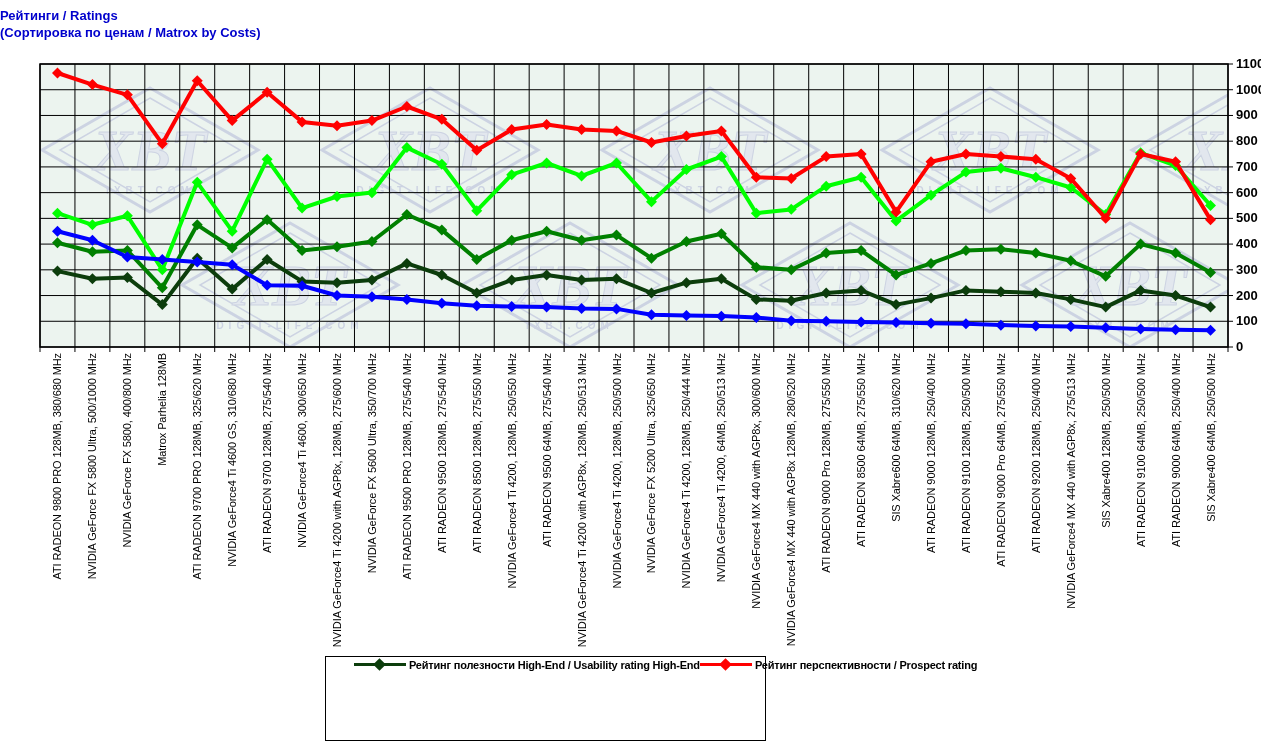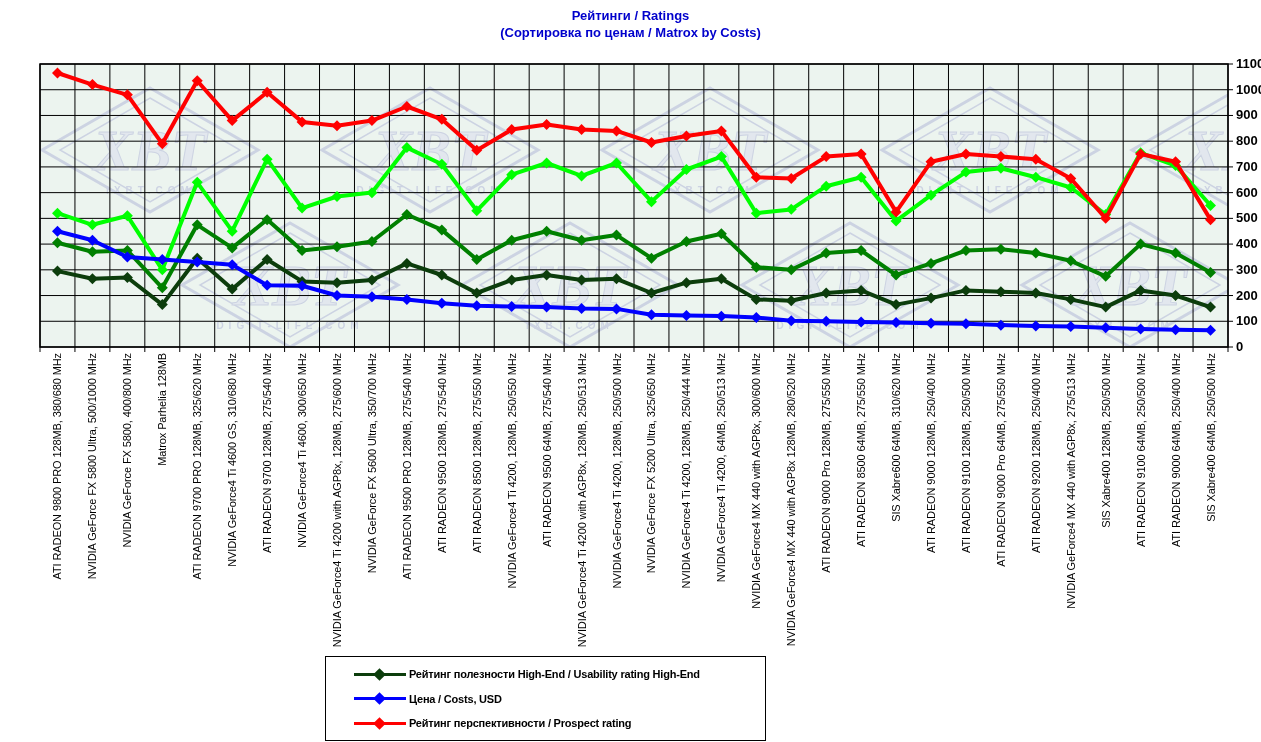--- a/index.html
+++ b/index.html
@@ -2,41 +2,41 @@
 <html style="--title-color: #0000CC;"><head>
 <meta charset="utf-8">
 <style>
   html,body{margin:0;padding:0;}
   body{
     width:1261px;height:742px;position:relative;overflow:hidden;
     background:#ffffff;font-family:"Liberation Sans",sans-serif;
   }
   #plot{position:absolute;left:0;top:0;}
   .title,.subtitle{
-    position:absolute;left:0;width:1261px;text-align:center;
+    position:absolute;left:0;width:1261px;text-align:left;
     font-weight:bold;font-size:13px;color:var(--title-color,#0000CC);
   }
   .title{top:8px;}
   .subtitle{top:25px;}
   #ylabels,#xlabels{position:absolute;left:0;top:0;width:0;height:0;}
   .ylab{
     position:absolute;left:1236px;width:30px;height:16px;
     font-weight:bold;font-size:13px;line-height:16px;color:#000;text-align:left;
   }
   .xlab{
     position:absolute;top:652px;width:299px;height:14px;
     font-size:11px;line-height:14px;color:#000;text-align:right;white-space:nowrap;
     transform:rotate(-90deg);transform-origin:0 0;letter-spacing:-0.1px;
   }
   .legend{
     position:absolute;left:325px;top:656px;width:441px;height:85px;
     background:#ffffff;border:1px solid #000;box-sizing:border-box;
   }
   #legend-items{
-    display:flex;flex-direction:column;justify-content:space-evenly;
+    display:flex;flex-direction:row;justify-content:space-evenly;
     height:100%;padding-left:28px;box-sizing:border-box;
   }
   .lrow{display:flex;align-items:center;height:15px;}
   .lmark{position:relative;width:52px;height:11px;flex:0 0 52px;}
   .lline{position:absolute;left:0;right:0;top:4px;height:3px;}
   .ldia{position:absolute;left:21px;top:1px;width:9px;height:9px;transform:rotate(45deg);}
   .ltext{
     font-size:11px;font-weight:bold;color:#000;margin-left:3px;
     white-space:nowrap;letter-spacing:-0.2px;
   }
@@ -433,26 +433,19 @@
   <div id="legend-items">
       <div class="lrow">
         <span class="lmark">
           <span class="lline" style="background: rgb(12, 61, 12);"></span>
           <span class="ldia" style="background: rgb(12, 61, 12);"></span>
         </span>
         <span class="ltext">Рейтинг полезности High-End / Usability rating High-End</span>
       </div>
       <div class="lrow">
         <span class="lmark">
-          <span class="lline" style="background: rgb(0, 0, 255);"></span>
-          <span class="ldia" style="background: rgb(0, 0, 255);"></span>
-        </span>
-        <span class="ltext">Цена / Costs, USD</span>
-      </div>
-      <div class="lrow">
-        <span class="lmark">
           <span class="lline" style="background: rgb(255, 0, 0);"></span>
           <span class="ldia" style="background: rgb(255, 0, 0);"></span>
         </span>
         <span class="ltext">Рейтинг перспективности / Prospect rating</span>
       </div>
     </div>
 </div>
 
 </body></html>

